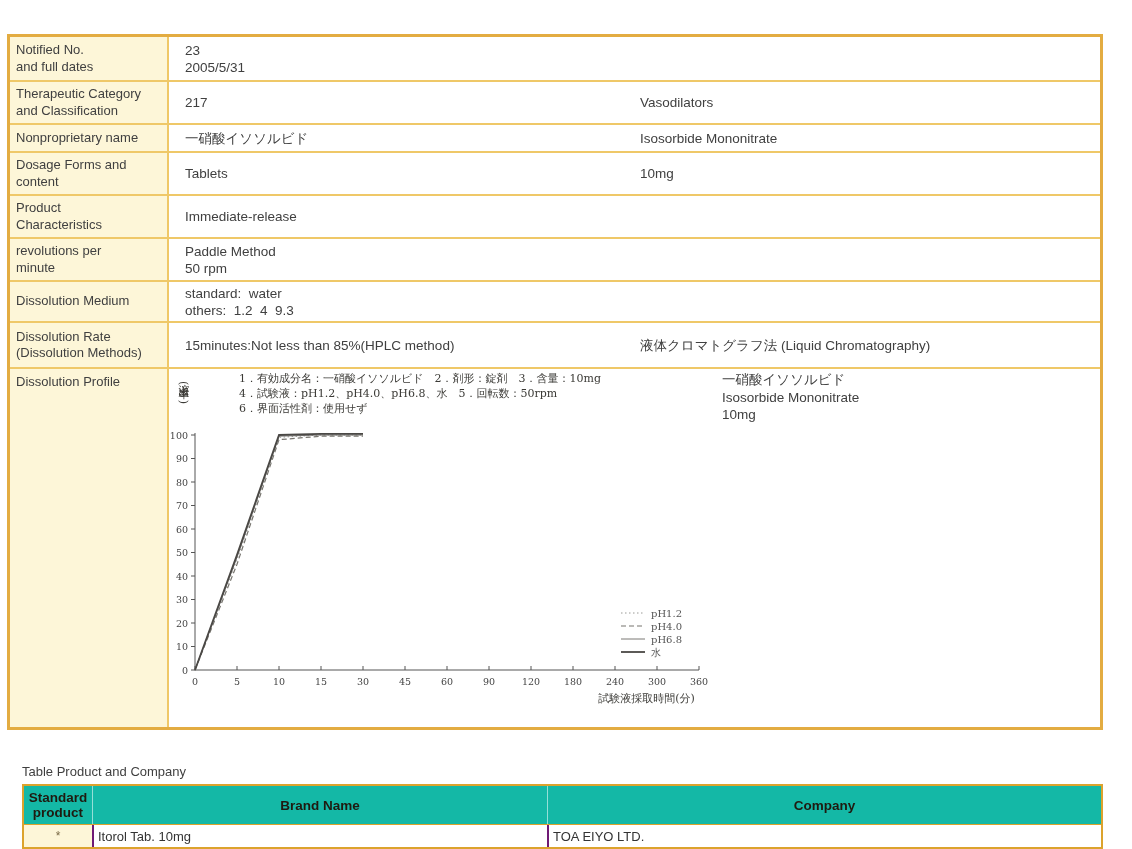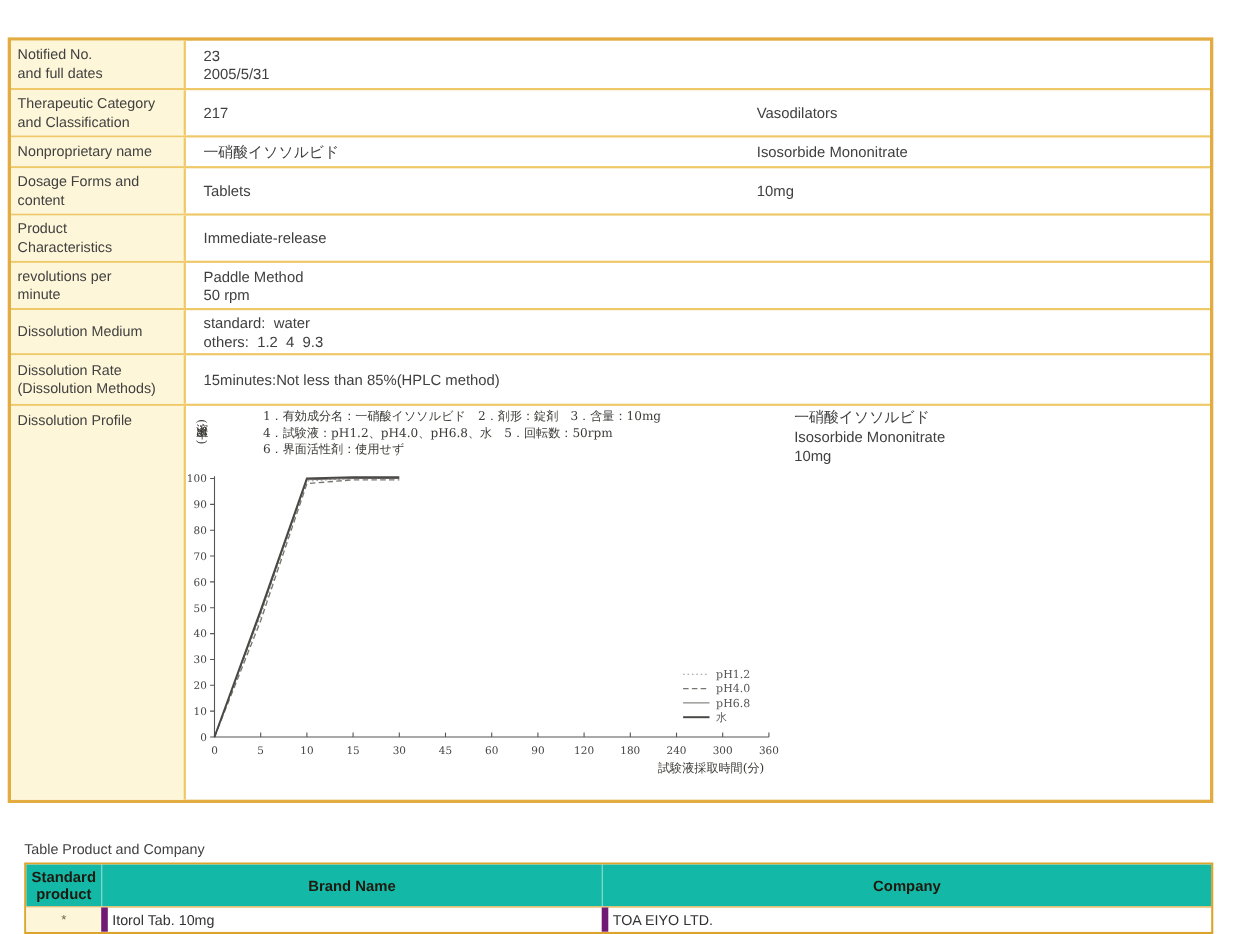--- a/index.html
+++ b/index.html
@@ -8,21 +8,21 @@
 
   
   .main-table{position:absolute;left:7px;top:10px;width:1096px;
               border:3px solid #E3AC41;box-sizing:border-box;background:#fff;}
   .mrow{display:flex;border-top:2px solid #EFC868;box-sizing:border-box;}
   .mrow:first-child{border-top:none;}
   .mlabel{width:159px;flex:0 0 159px;background:#FDF6D8;border-right:2px solid #EFC868;
           box-sizing:border-box;padding:2px 6px;font-size:13px;line-height:16.5px;
           display:flex;align-items:center;white-space:pre-line;}
   .mrow.top .mlabel{align-items:flex-start;padding-top:5px;}
-  .mcontent{flex:1;display:flex;min-width:0;gap:48px;}
+  .mcontent{flex:1;display:flex;min-width:0;}
   .c1{width:471px;flex:0 0 471px;box-sizing:border-box;padding:2px 4px 2px 16px;
       font-size:13.5px;line-height:17px;display:flex;align-items:center;white-space:pre-wrap;}
   .c2{flex:1;box-sizing:border-box;padding:2px 4px 2px 0;
       font-size:13.5px;line-height:17px;display:flex;align-items:center;white-space:pre-wrap;}
   .h0{height:43px}.h1{height:43px}.h2{height:28px}.h3{height:43px}.h4{height:43px}
   .h5{height:43px}.h6{height:41px}.h7{height:46px}.h8{height:360px}
 
   
   .profile-cell{position:relative;flex:1;}
   .y-axis-title{position:absolute;left:6px;top:6px;writing-mode:vertical-rl;
@@ -40,21 +40,21 @@
   .bt-caption{position:absolute;left:22px;top:740px;font-size:13px;color:#3f3f3f;}
   .bottom-table{position:absolute;left:22px;top:760px;width:1081px;box-sizing:border-box;
                 border:2px solid #DCA32D;border-bottom-width:4px;background:#fff;}
   .bt-header{display:flex;background:#14b8a6;}
   .bt-hcell{box-sizing:border-box;height:38px;display:flex;align-items:center;justify-content:center;
             font-size:13.5px;font-weight:bold;color:#1f1a10;text-align:center;line-height:15px;
             border-left:1px solid rgba(255,255,255,0.55);}
   .bt-hcell:first-child{border-left:none;}
   .bt-row{display:flex;background:#fff;border-top:1px solid #DCA32D;}
   .bt-cell{box-sizing:border-box;height:22px;display:flex;align-items:center;
-           font-size:13px;color:#333;border-left:6px solid #701a75;padding:0 4px;}
+           font-size:13px;color:#333;border-left:2px solid #701a75;padding:0 4px;}
   .bt-cell:first-child{border-left:none;}
   .colA{width:68px;flex:0 0 68px;justify-content:center;}
   .colB{width:455px;flex:0 0 455px;}
   .colC{flex:1;}
   .std-cell{background:#FDF6D8;color:#7a6a45;font-size:12px;}
 </style>
 </head>
 <body>
 
 <div class="page">
@@ -123,20 +123,21 @@
 others:  1.2  4  9.3</div>
         <div class="c2"></div>
       </div>
     </div>
 
     <div class="mrow h7">
       <div class="mlabel">Dissolution Rate
 (Dissolution Methods)</div>
       <div class="mcontent">
         <div class="c1">15minutes:Not less than 85%(HPLC method)</div>
+        <div class="c2">液体クロマトグラフ法 (Liquid Chromatography)</div>
       </div>
     </div>
 
     <div class="mrow h8 top">
       <div class="mlabel">Dissolution Profile</div>
       <div class="profile-cell">
         <div class="y-axis-title">溶出率(%)</div>
         <div class="chart-notes">1．有効成分名：一硝酸イソソルビド　2．剤形：錠剤　3．含量：10mg
 4．試験液：pH1.2、pH4.0、pH6.8、水　5．回転数：50rpm
 6．界面活性剤：使用せず</div>

